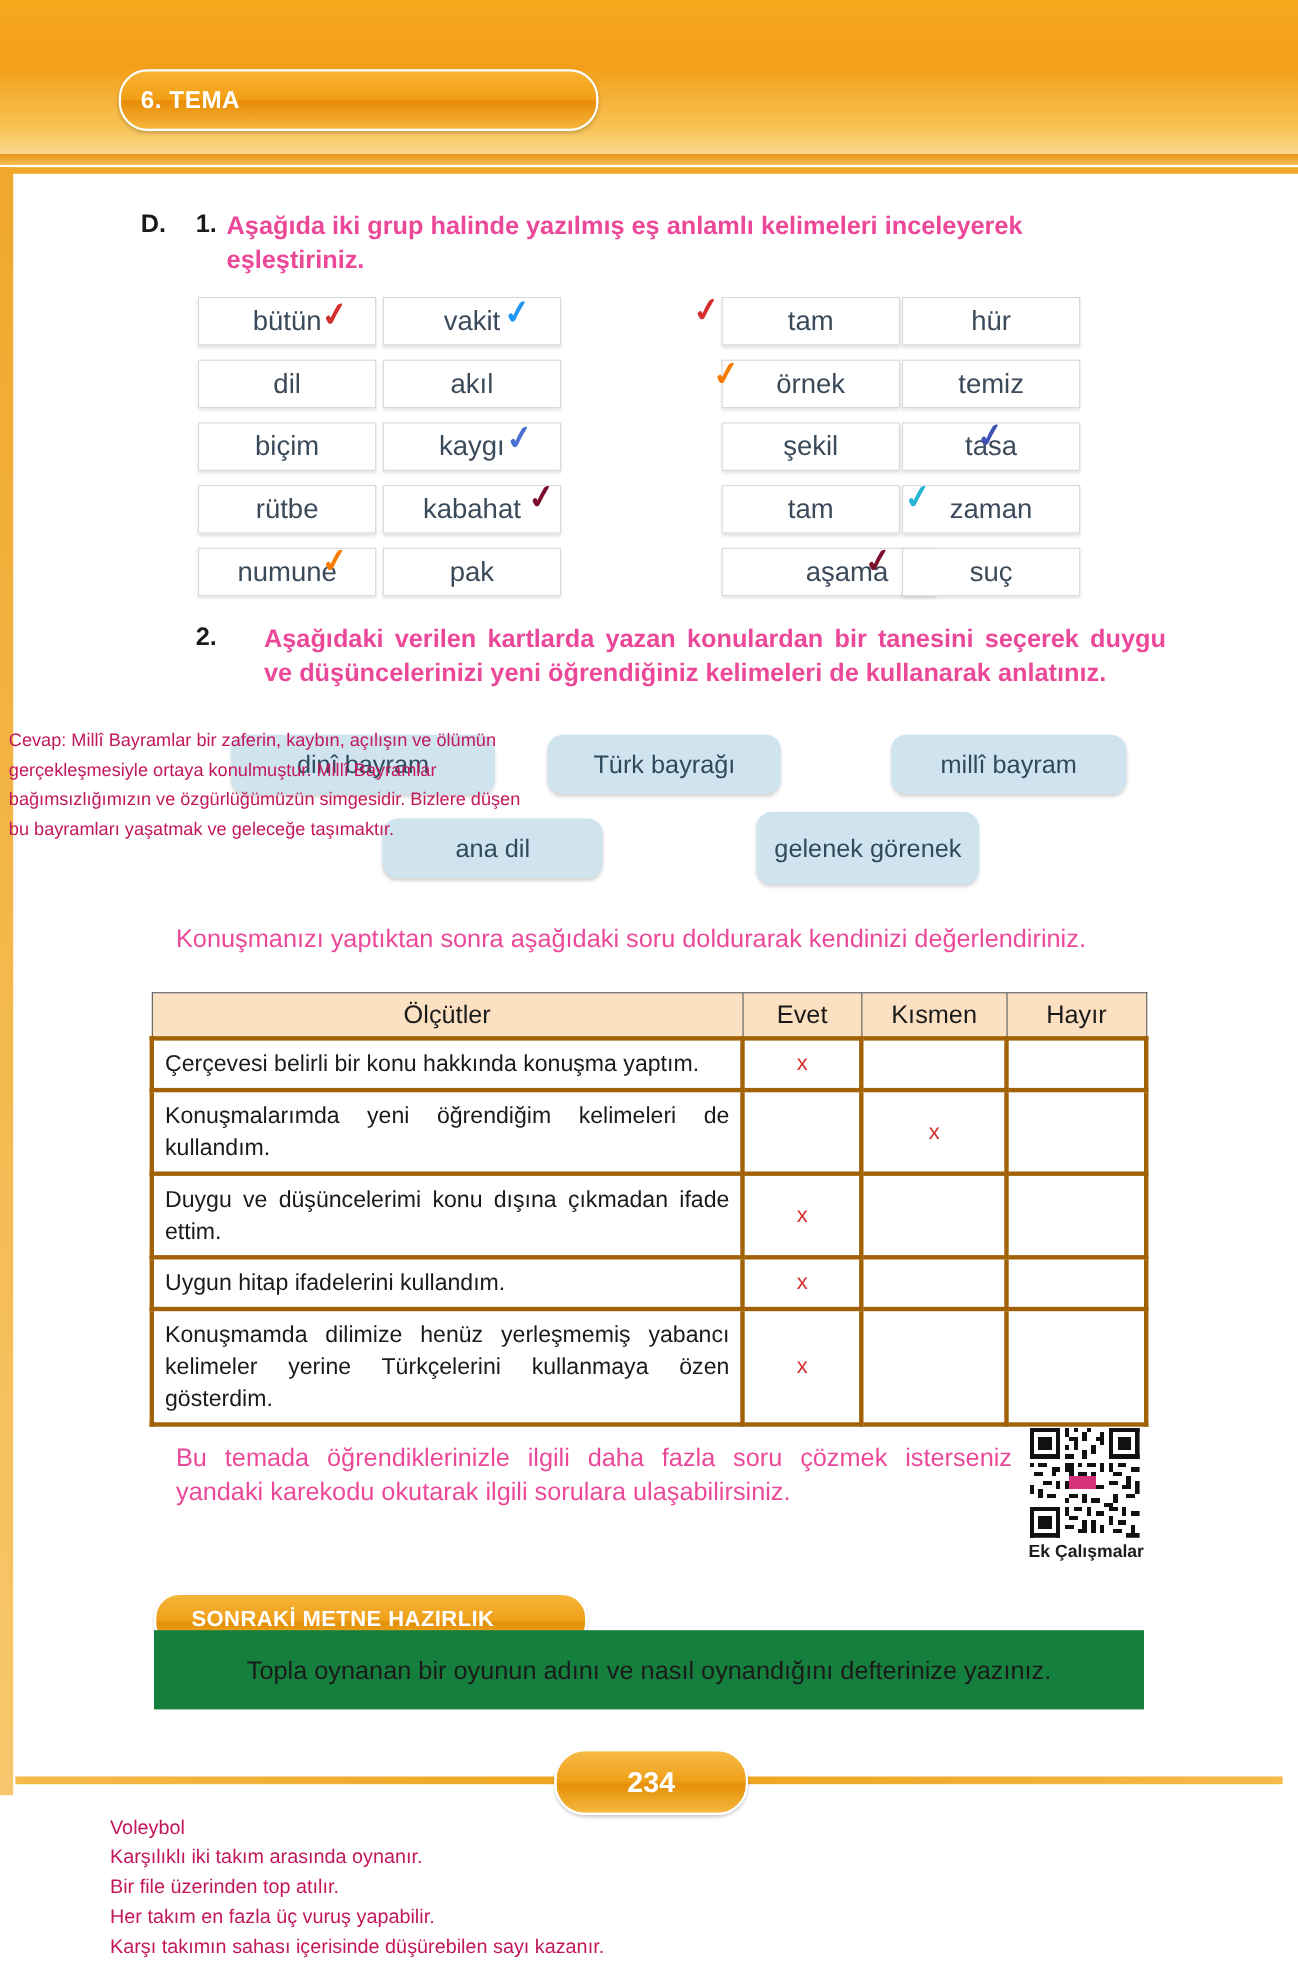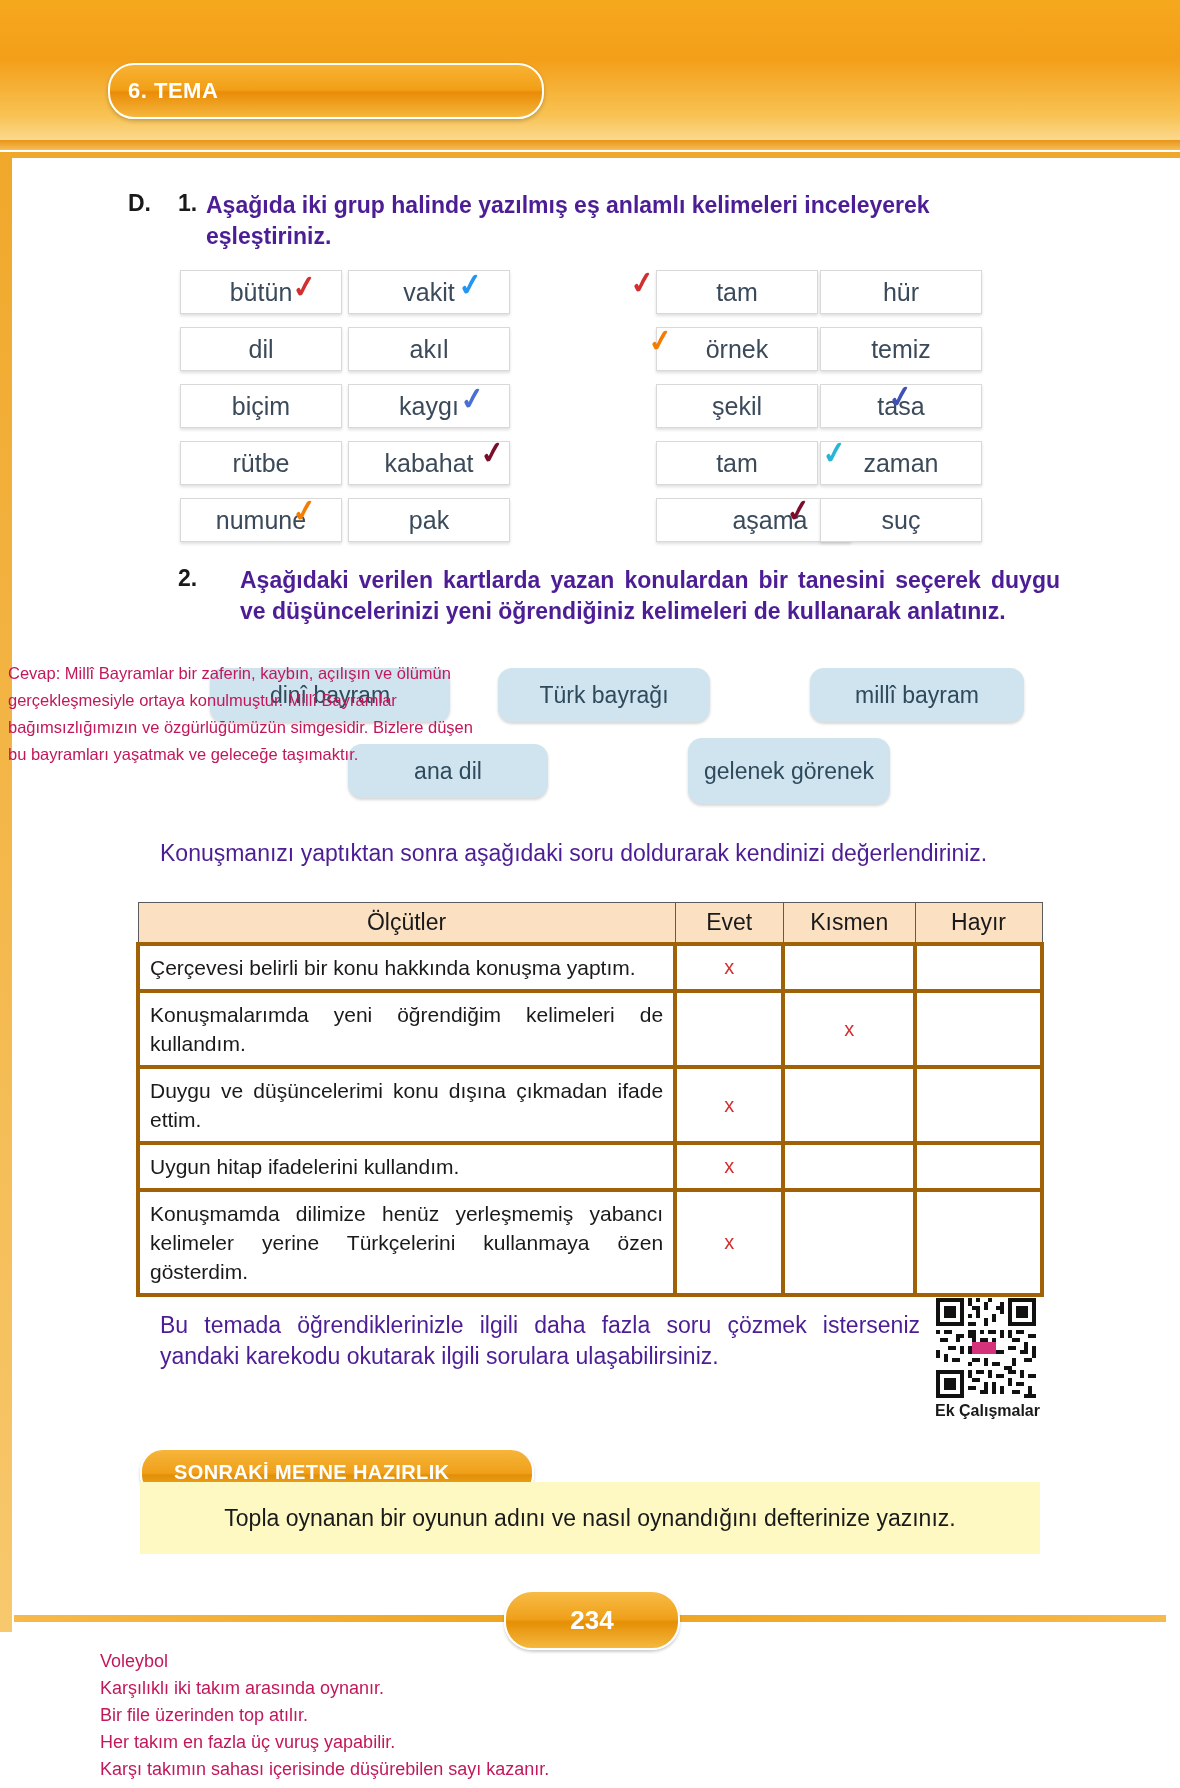--- a/index.html
+++ b/index.html
@@ -66,21 +66,21 @@
   .q-letter {
     position: absolute;
     font-size: 23px; font-weight: bold; color: #1a1a1a;
   }
   .q-num {
     position: absolute;
     font-size: 23px; font-weight: bold; color: #1a1a1a;
   }
   .q-text {
     position: absolute;
-    font-size: 23px; font-weight: bold; color: #4c1d95;
+    font-size: 23px; font-weight: bold; color: #ec4899;
     line-height: 31px;
   }
 
   
   .wordbox {
     position: absolute;
     height: 42px;
     border: 1px solid #d9d9d9;
     background: #ffffff;
     box-shadow: 0 2px 3px rgba(0,0,0,0.13);
@@ -179,21 +179,21 @@
     left: 32px; top: 11px;
     color: #ffffff;
     font-size: 20px;
     font-weight: bold;
     letter-spacing: 0.4px;
   }
   .sonraki-body {
     position: absolute;
     left: 140px; top: 1482px;
     width: 900px; height: 72px;
-    background: #fef9c3;
+    background: #15803d;
     display: flex;
     align-items: center;
     justify-content: center;
     font-size: 23px;
     color: #1a1a1a;
   }
 
   .page-rule-left {
     position: absolute;
     left: 14px; top: 1615px;

